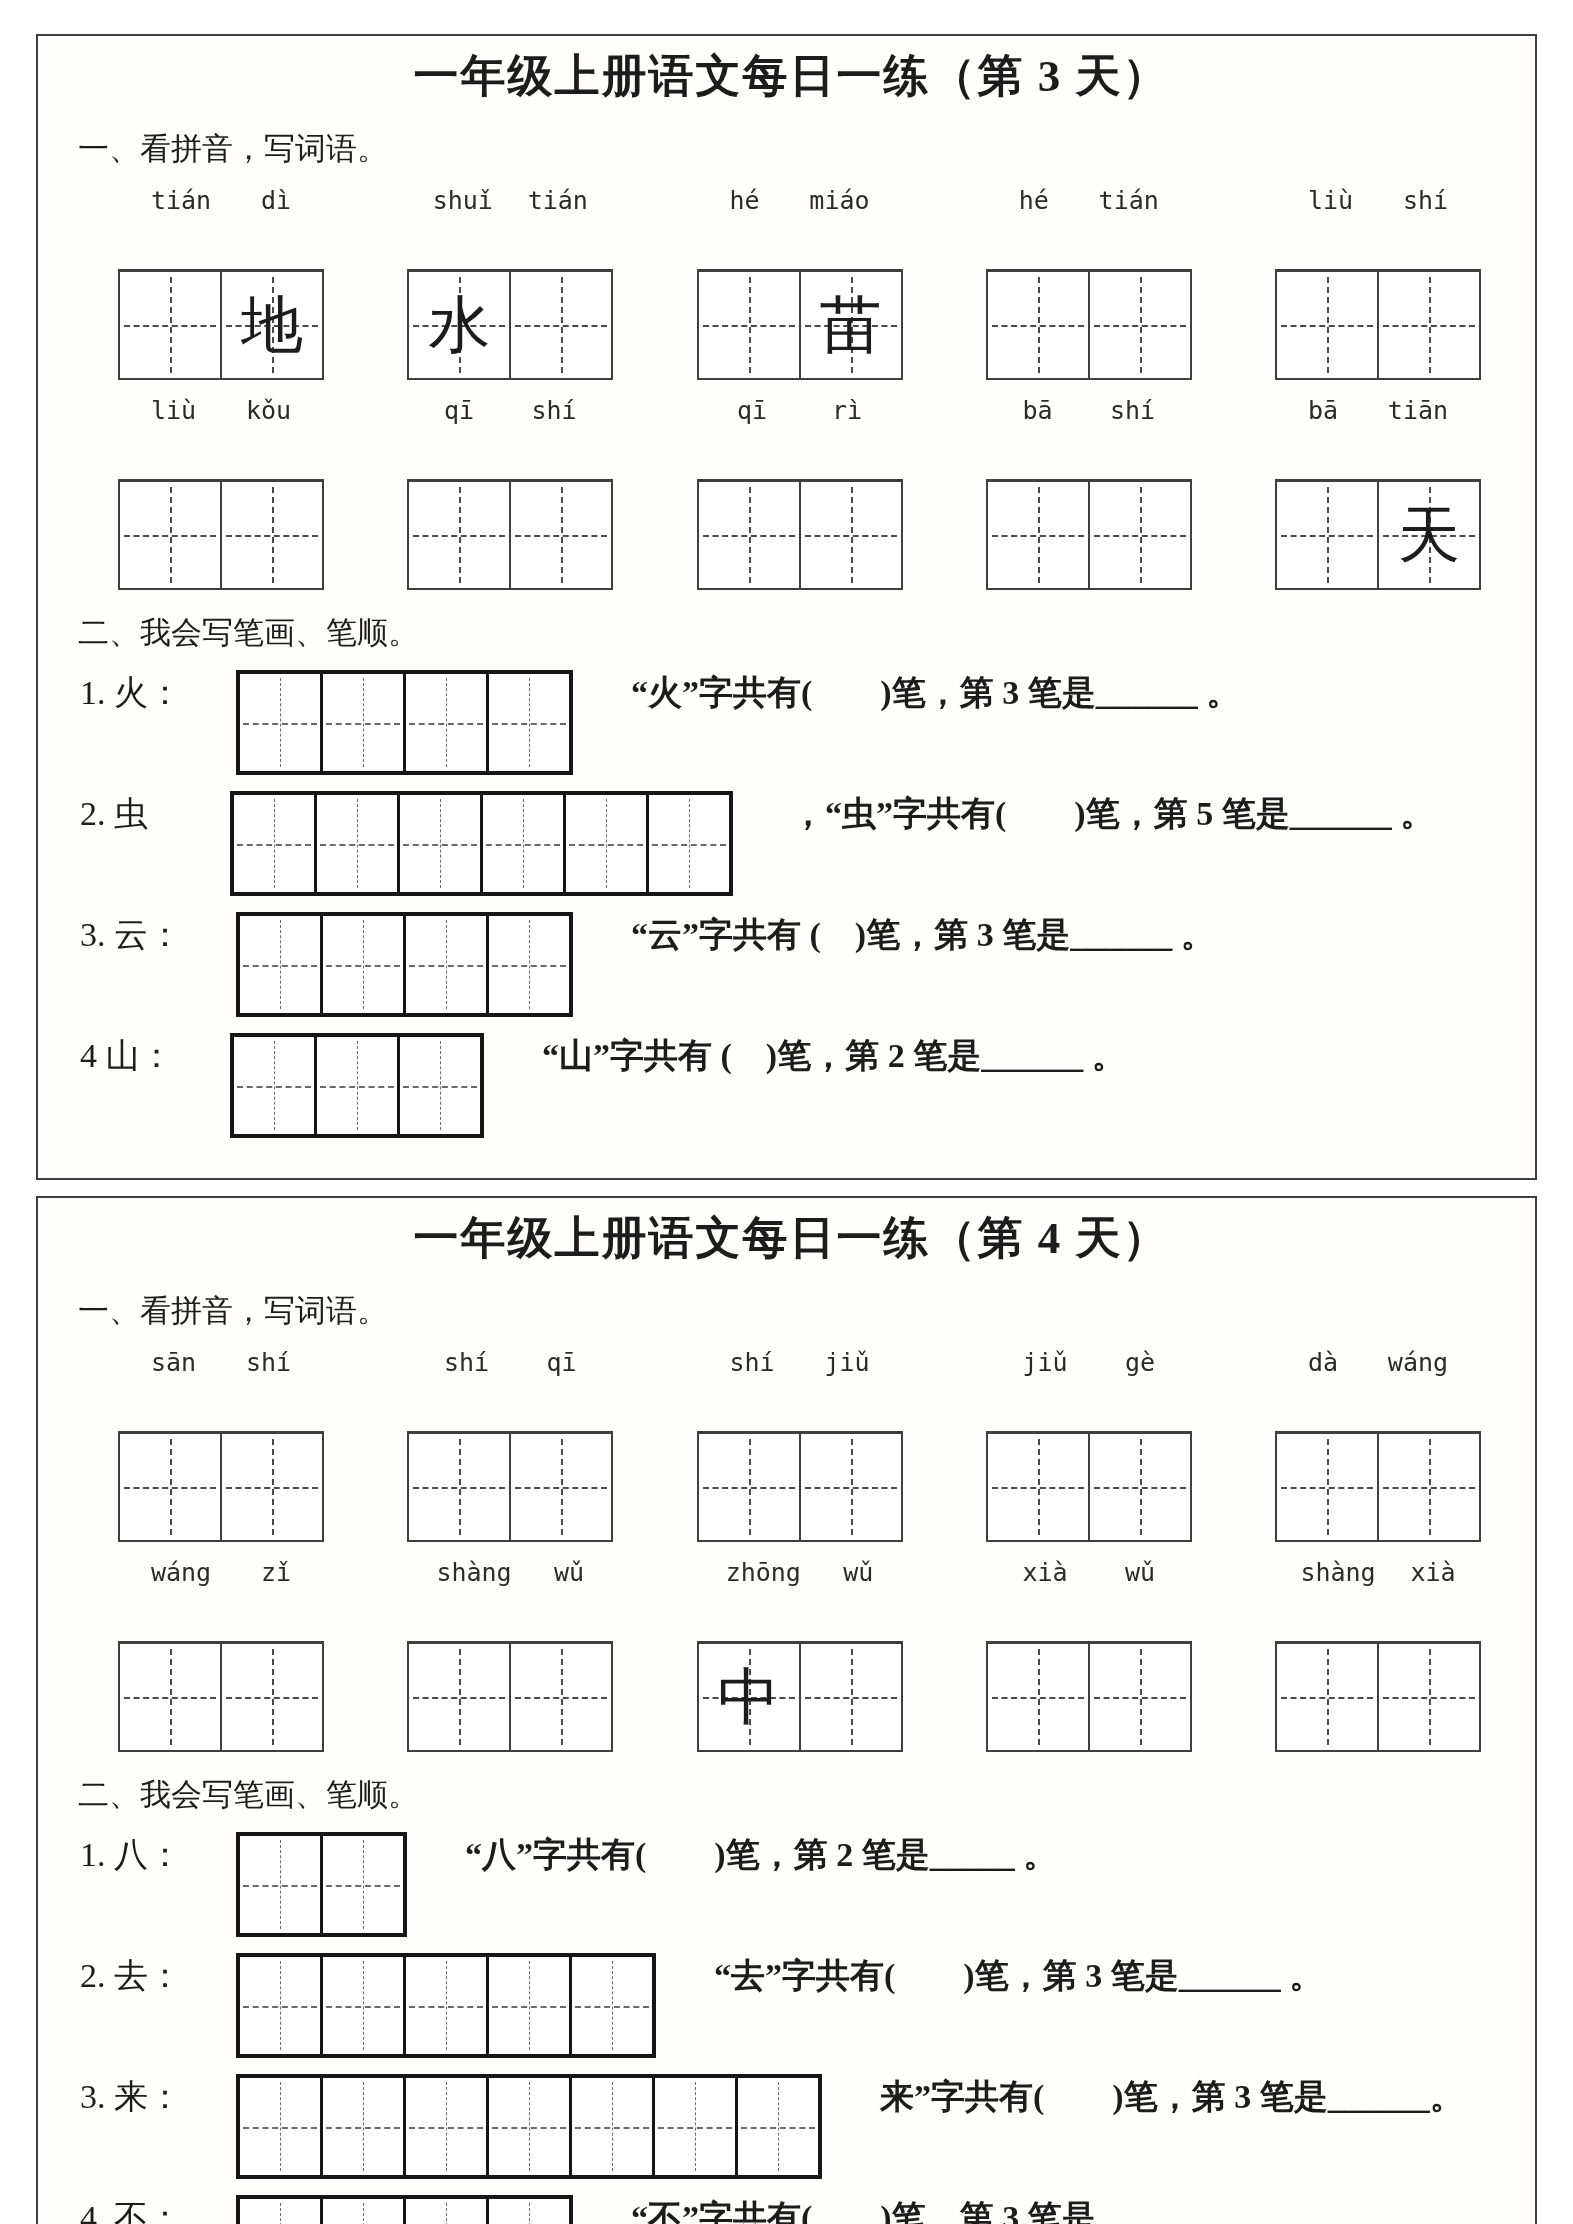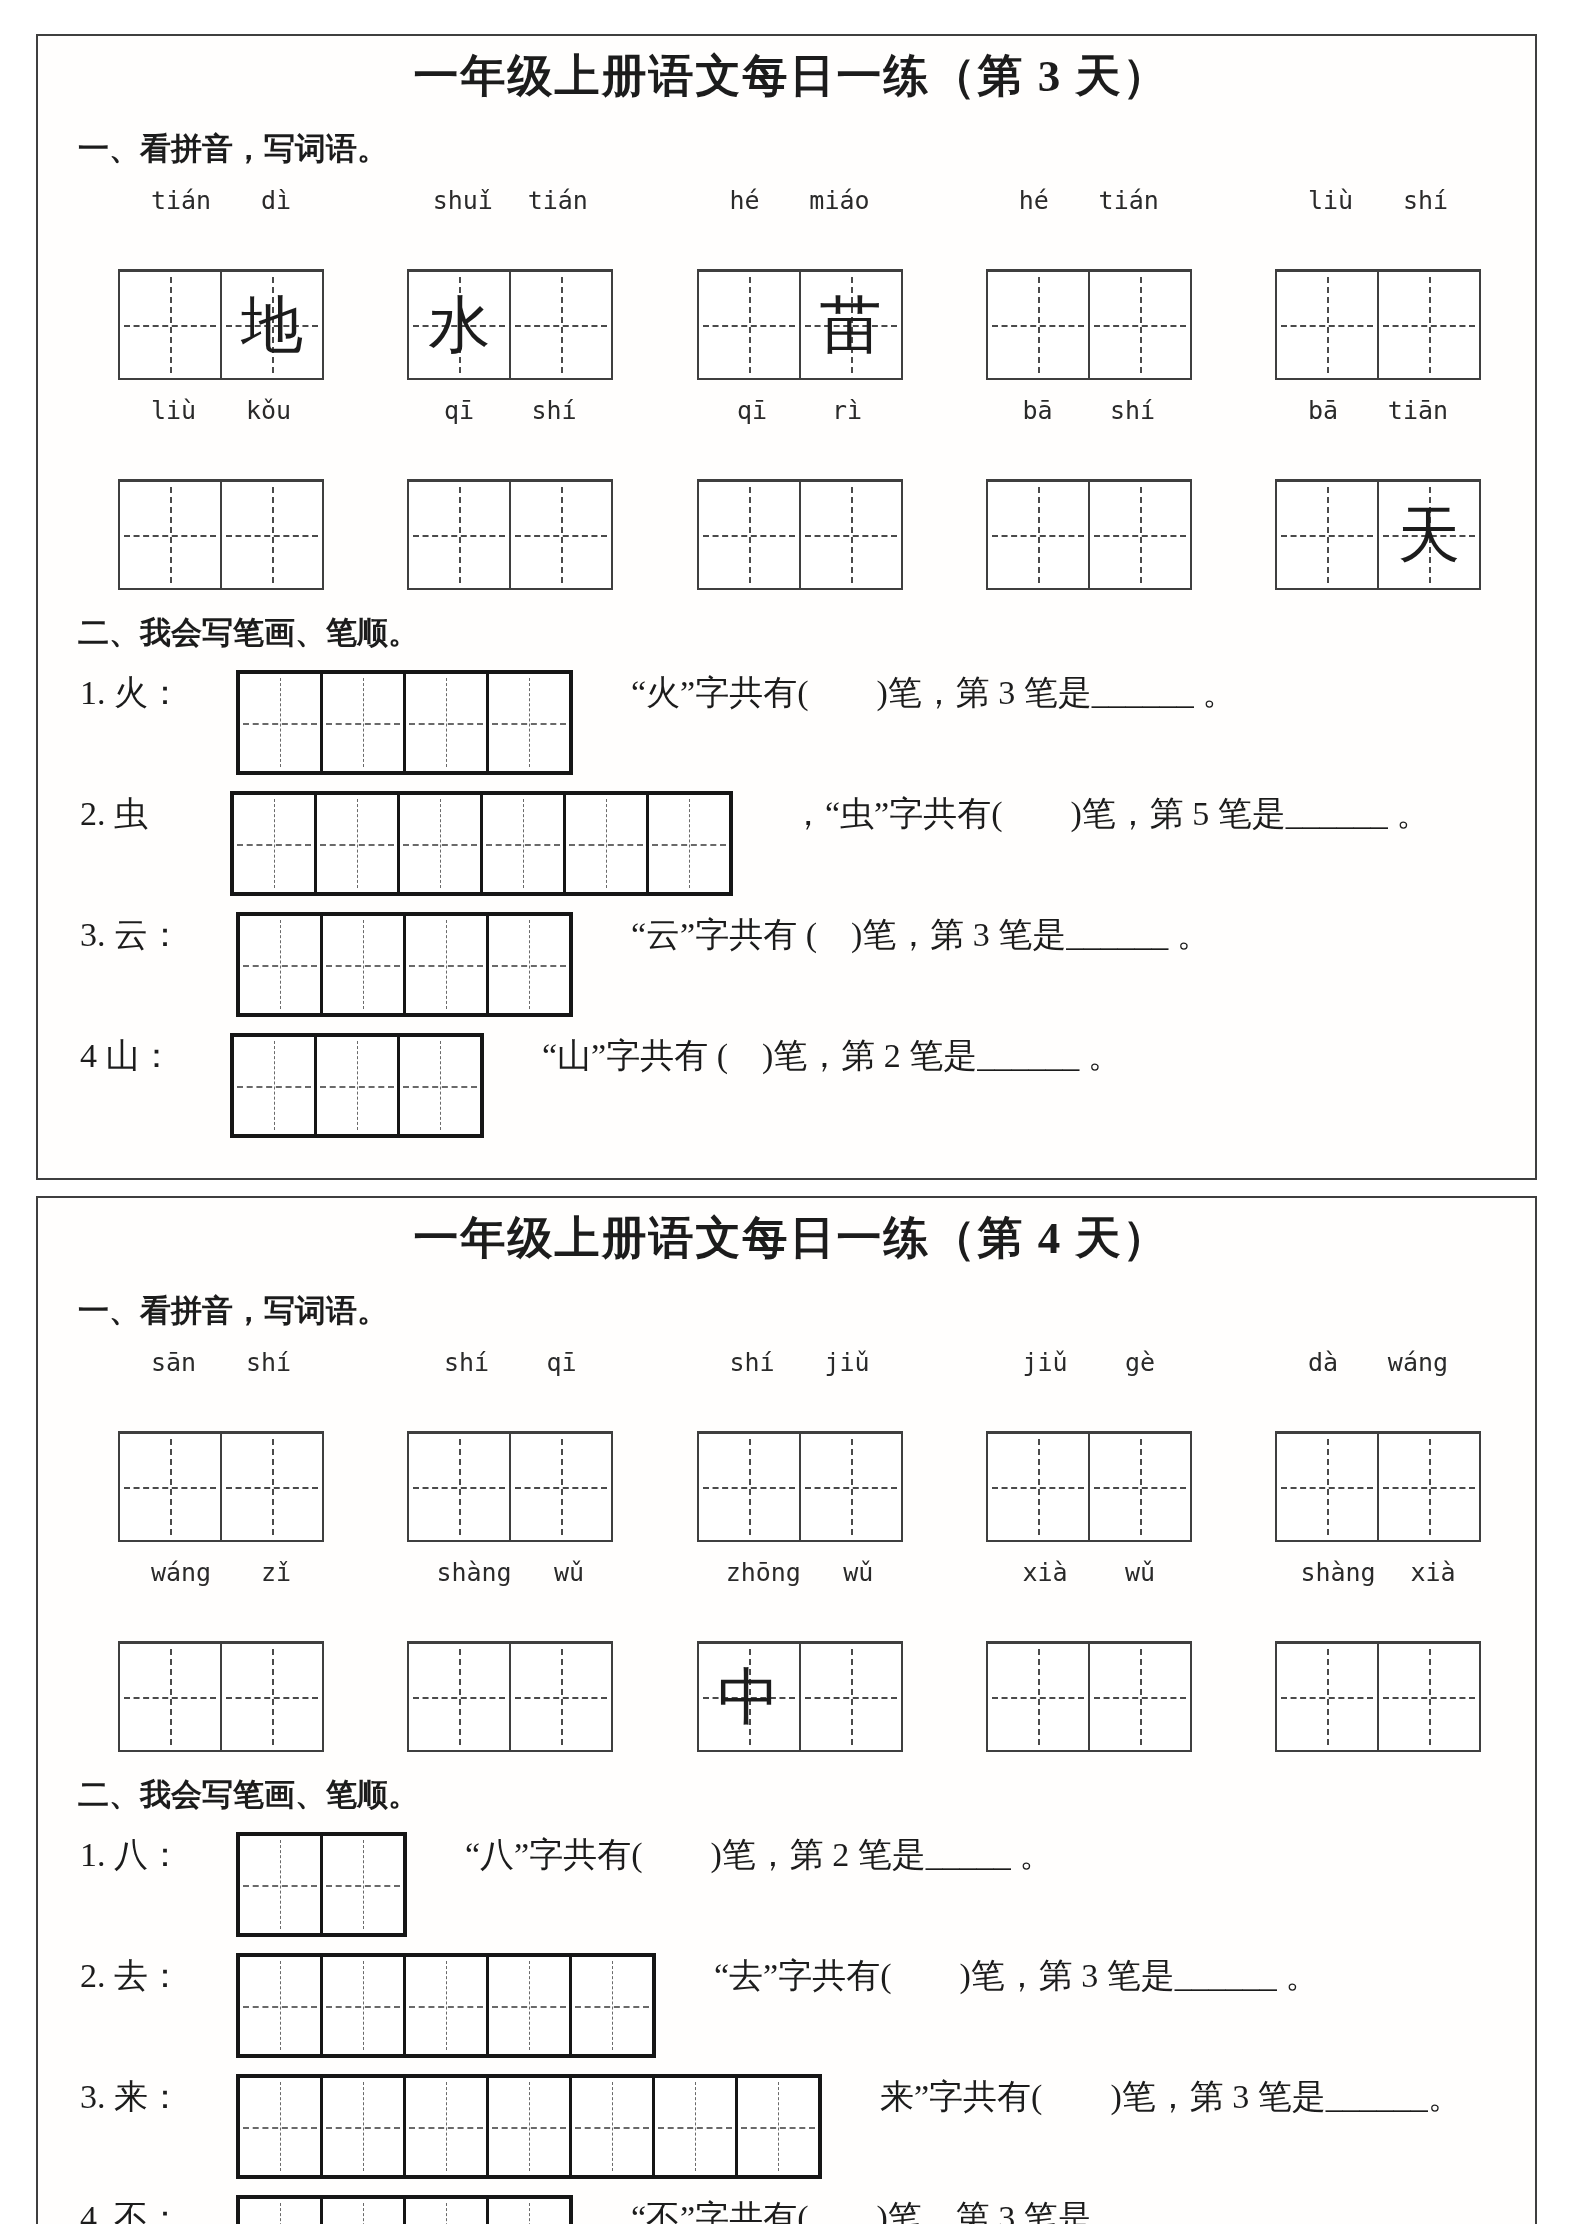--- a/index.html
+++ b/index.html
@@ -10,21 +10,21 @@
   .page{padding:34px 36px 20px 36px;box-sizing:border-box;}
   .sheet{
     border:2.5px solid #3f3f3f;background:#fffefd;
     padding:6px 26px 24px 36px;margin-bottom:16px;box-sizing:border-box;
   }
   .sheet-title{
     margin:4px 0 8px 0;text-align:center;font-size:45px;font-weight:600;
     letter-spacing:2px;
   }
   .part-heading{
-    margin:22px 0 6px 4px;font-size:31px;font-weight:700;
+    margin:22px 0 6px 4px;font-size:31px;font-weight:400;
   }
   .word-row{
     display:flex;justify-content:space-between;
     margin:16px 28px 6px 44px;
   }
   .word-group{display:flex;flex-direction:column;align-items:center;gap:44px;}
   .pinyin{
     display:flex;width:190px;justify-content:space-around;
     font-family:"DejaVu Sans Mono","Liberation Mono",monospace;
     font-size:25px;color:#2a2a2a;margin-bottom:10px;white-space:pre;
@@ -62,21 +62,21 @@
   .s-cell + .s-cell{border-left:3.5px solid #161616;}
   .s-cell::before{
     content:"";position:absolute;left:50%;top:4px;bottom:4px;
     border-left:1.8px dashed #6a6a6a;
   }
   .s-cell::after{
     content:"";position:absolute;top:50%;left:3px;right:3px;
     border-top:2.2px dashed #6a6a6a;
   }
   .stroke-question{
-    font-size:34px;margin-left:14px;white-space:pre-wrap;
+    font-size:34px;margin-left:14px;white-space:pre-wrap;font-weight:bold;
   }
 </style>
 </head>
 <body>
 
 <div class="page">
 
   <section class="sheet">
     <h1 class="sheet-title">一年级上册语文每日一练（第 3 天）</h1>
     <h2 class="part-heading">一、看拼音，写词语。</h2>

